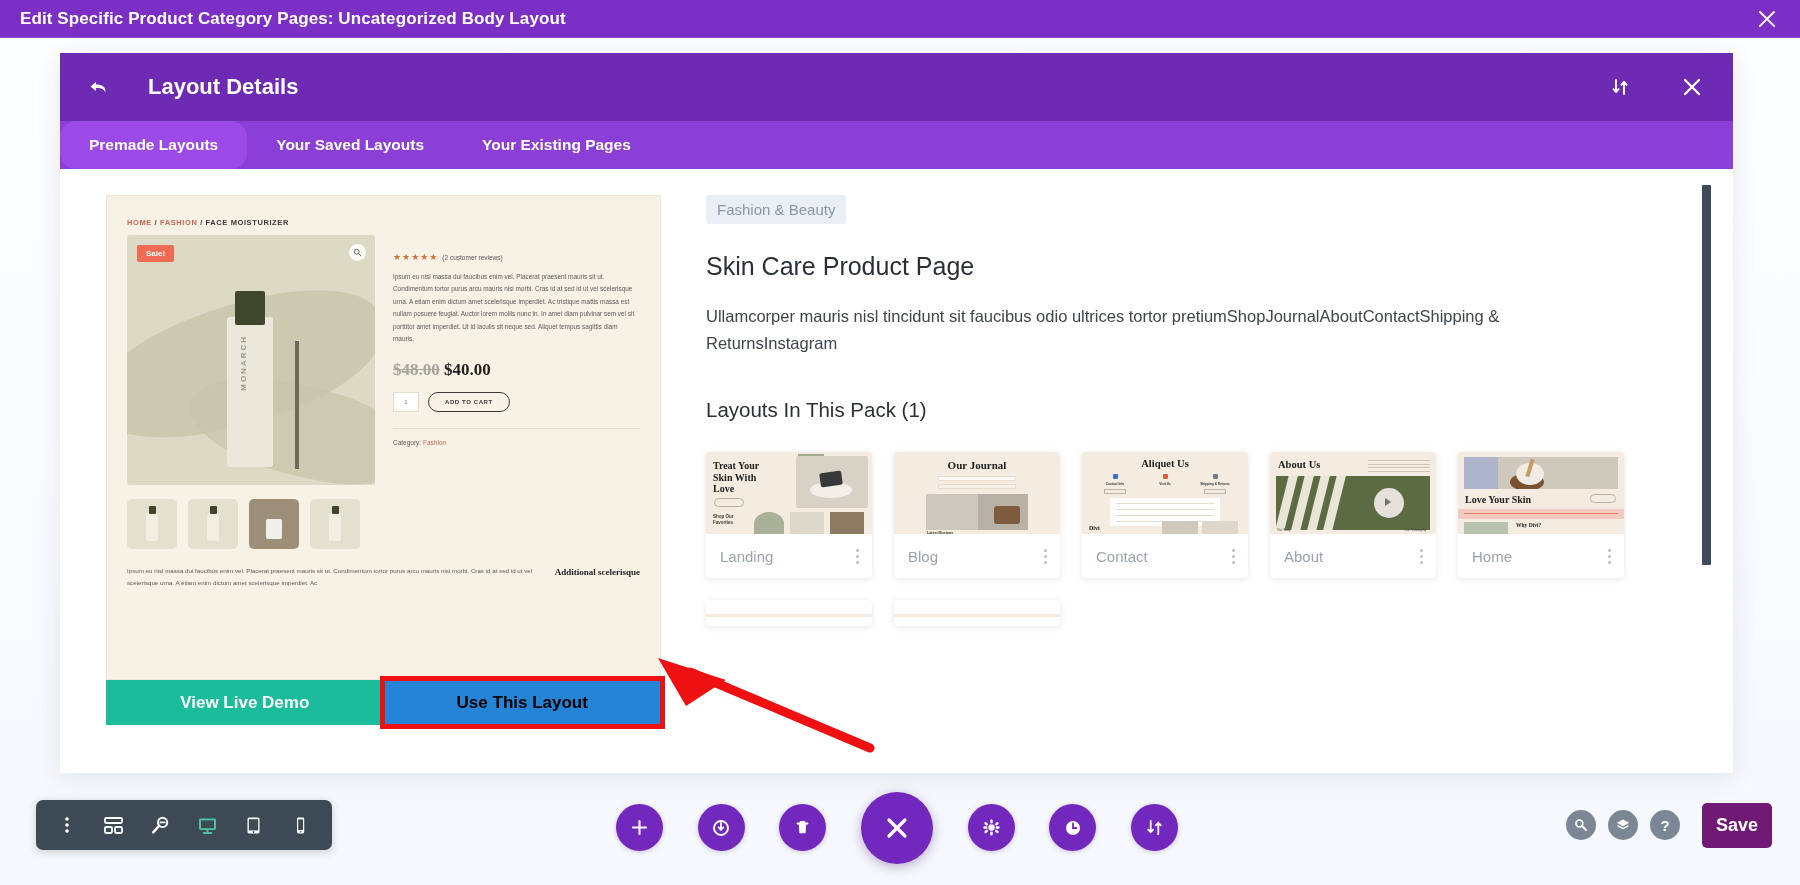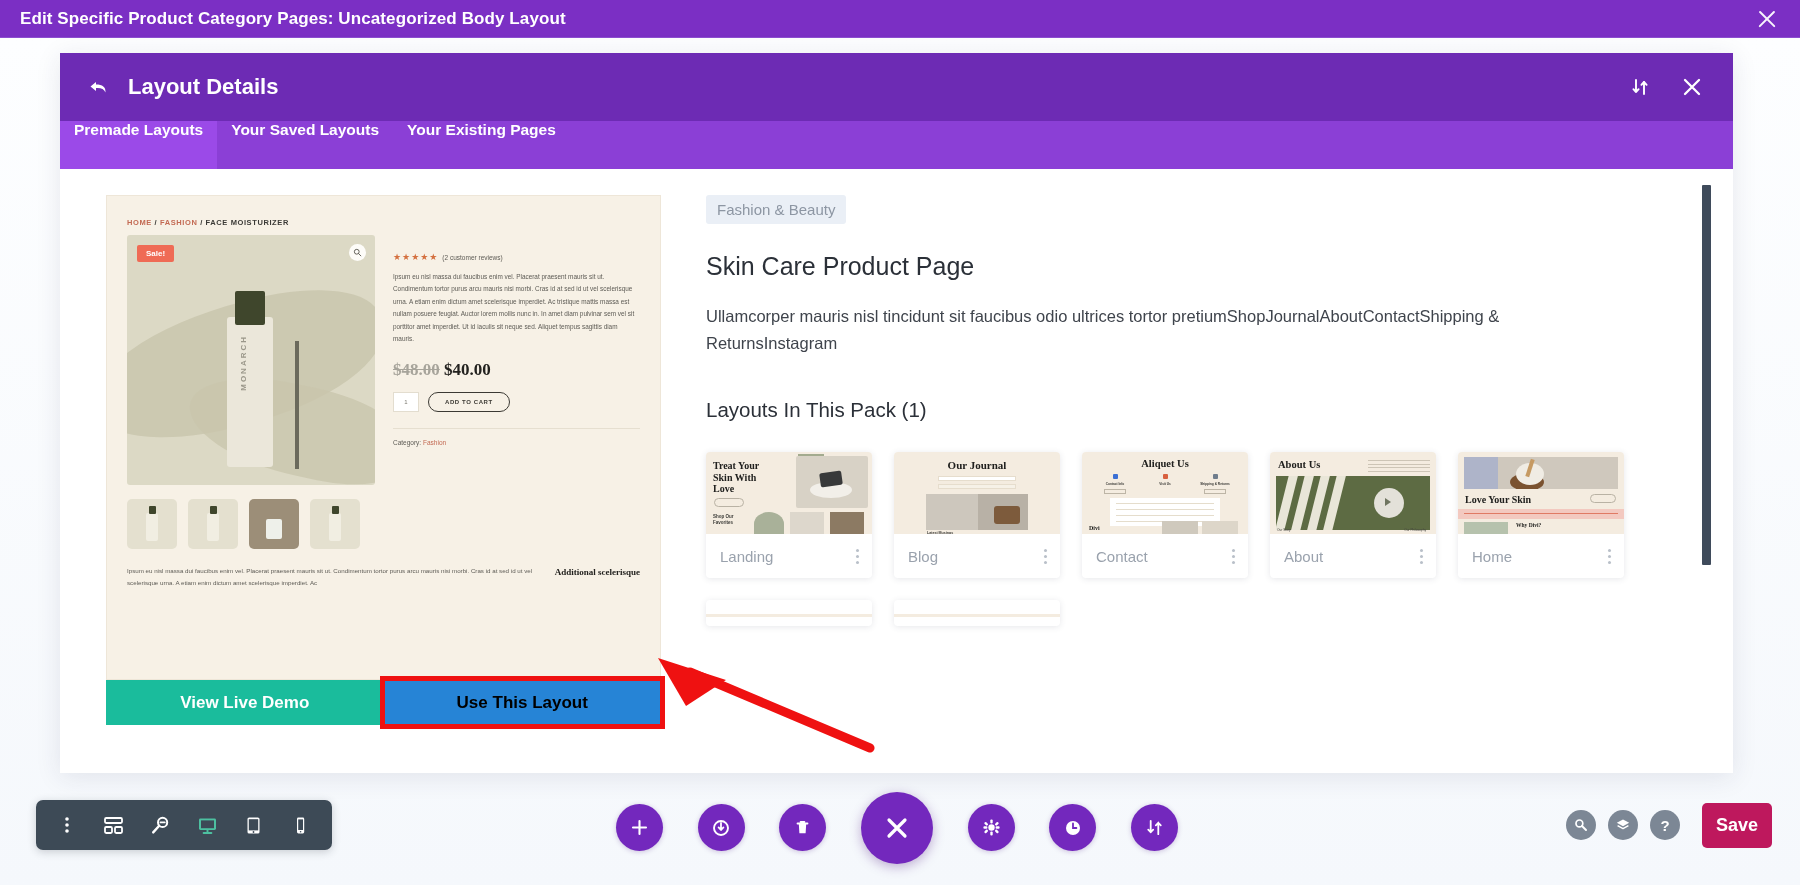--- a/index.html
+++ b/index.html
@@ -37,40 +37,40 @@
   
   .modal {
     position: absolute; left: 60px; top: 53px; width: 1673px; height: 720px;
     background: #ffffff;
     box-shadow: 0 4px 24px rgba(40,40,80,.10);
     overflow: hidden;
     display: flex; flex-direction: column;
   }
   .modal-header {
     height: 68px; background: #6d2bb4; flex: 0 0 68px;
-    display: flex; align-items: center; padding: 0 26px; color: #fff;
+    display: flex; align-items: center; padding: 0 26px; color: #fff; gap: 20px;
   }
   .back-arrow {
     width: 26px; height: 26px; margin-right: 16px; cursor: pointer;
     display: flex; align-items: center; justify-content: center;
   }
   .modal-title { font-size: 22px; font-weight: 600; }
   .header-spacer { flex: 1; }
   .header-icon {
     width: 30px; height: 30px; margin-left: 22px; cursor: pointer;
     display: flex; align-items: center; justify-content: center;
   }
 
   .tabs {
     height: 48px; flex: 0 0 48px; background: #8b3fd6; display: flex; align-items: stretch;
   }
   .tab {
-    display: flex; align-items: flex-start; padding: 0 14px;
+    display: flex; align-items: center; padding: 0 29px;
     color: #fff; font-size: 15.5px; font-weight: 600; cursor: pointer;
-    background: transparent; white-space: nowrap;
+    background: transparent; white-space: nowrap; border-radius: 16px;
   }
   .tab.active { background: #9b4ae8; }
 
   .modal-body {
     flex: 1; display: flex; background: #fff; position: relative; overflow: hidden;
   }
 
   
   .preview-col {
     width: 618px; flex: 0 0 618px; padding: 26px 0 0 46px;
@@ -270,21 +270,21 @@
   .cbtn.big { width: 72px; height: 72px; background: #7328bd; box-shadow: 0 3px 12px rgba(80,30,130,.35); }
 
   .right-tools {
     position: absolute; right: 28px; top: 800px; height: 50px; display: flex; align-items: center; gap: 12px;
   }
   .rbtn {
     width: 30px; height: 30px; border-radius: 50%; background: #7c8795; color: #fff;
     display: flex; align-items: center; justify-content: center; cursor: pointer; font-size: 15px; font-weight: 700;
   }
   .save-btn {
-    margin-left: 10px; width: 70px; height: 45px; border-radius: 5px; background: #be185d; color: #fff;
+    margin-left: 10px; width: 70px; height: 45px; border-radius: 5px; background: #701a75; color: #fff;
     display: flex; align-items: center; justify-content: center; font-size: 18px; font-weight: 600; cursor: pointer;
   }
 </style>
 </head>
 <body>
 
 <div id="app">
 
   <div class="titlebar">
     <div class="titlebar-text">Edit Specific Product Category Pages: Uncategorized Body Layout</div>

